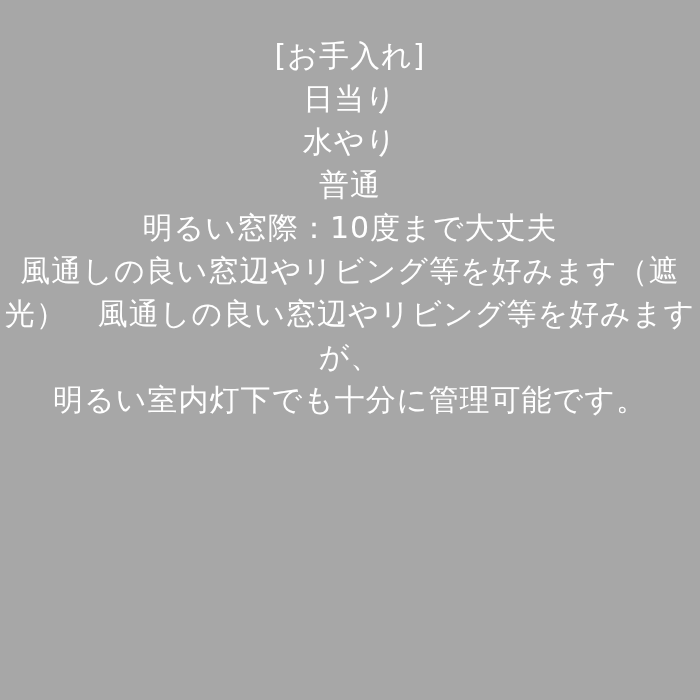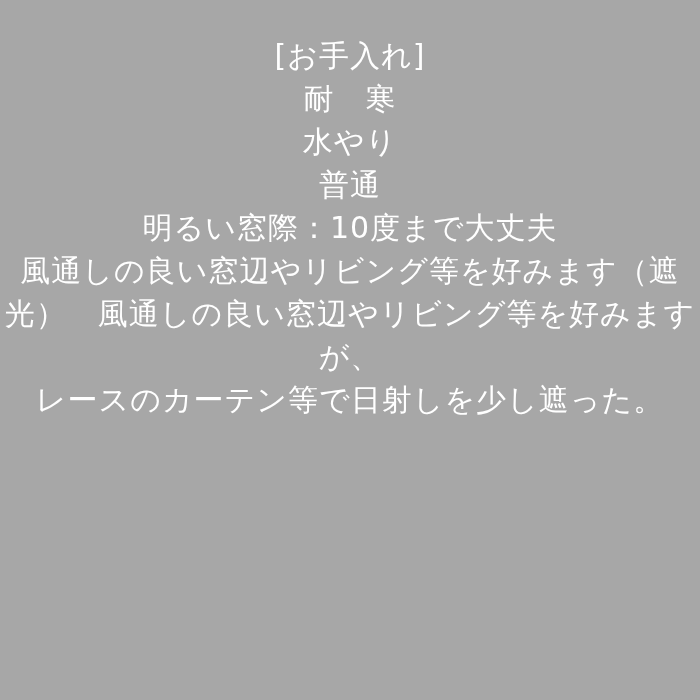--- a/index.html
+++ b/index.html
@@ -32,21 +32,21 @@
     text-align: center;
     white-space: pre;
     overflow: visible;
   }
 </style>
 </head>
 <body>
 
 <div class="card">
   <div class="line">[お手入れ]</div>
-  <div class="line">耐　寒</div>
+  <div class="line">日当り</div>
   <div class="line">水やり</div>
   <div class="line">普通</div>
   <div class="line">明るい窓際：10度まで大丈夫</div>
   <div class="line">風通しの良い窓辺やリビング等を好みます（遮</div>
   <div class="line">光）　風通しの良い窓辺やリビング等を好みます</div>
   <div class="line">が、</div>
-  <div class="line">レースのカーテン等で日射しを少し遮った。</div>
+  <div class="line">明るい室内灯下でも十分に管理可能です。</div>
 </div>
 
 </body></html>

